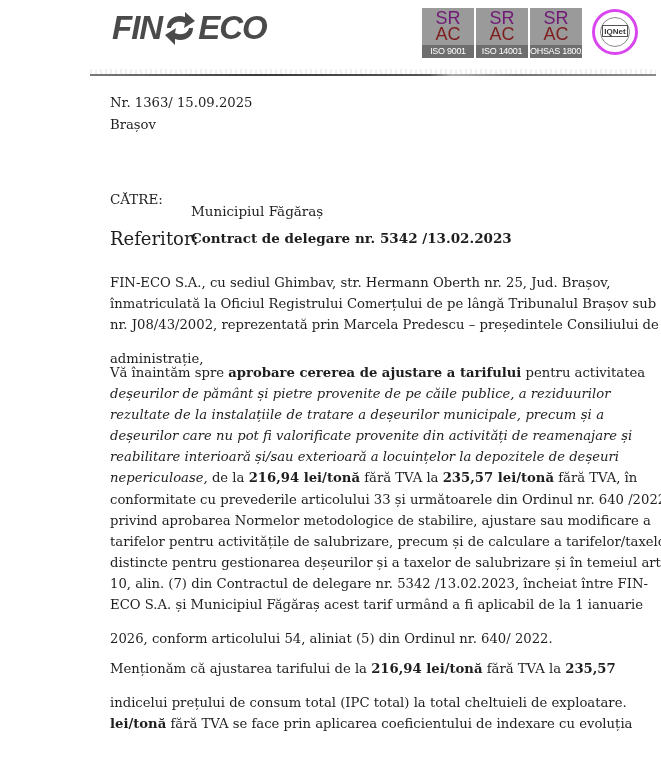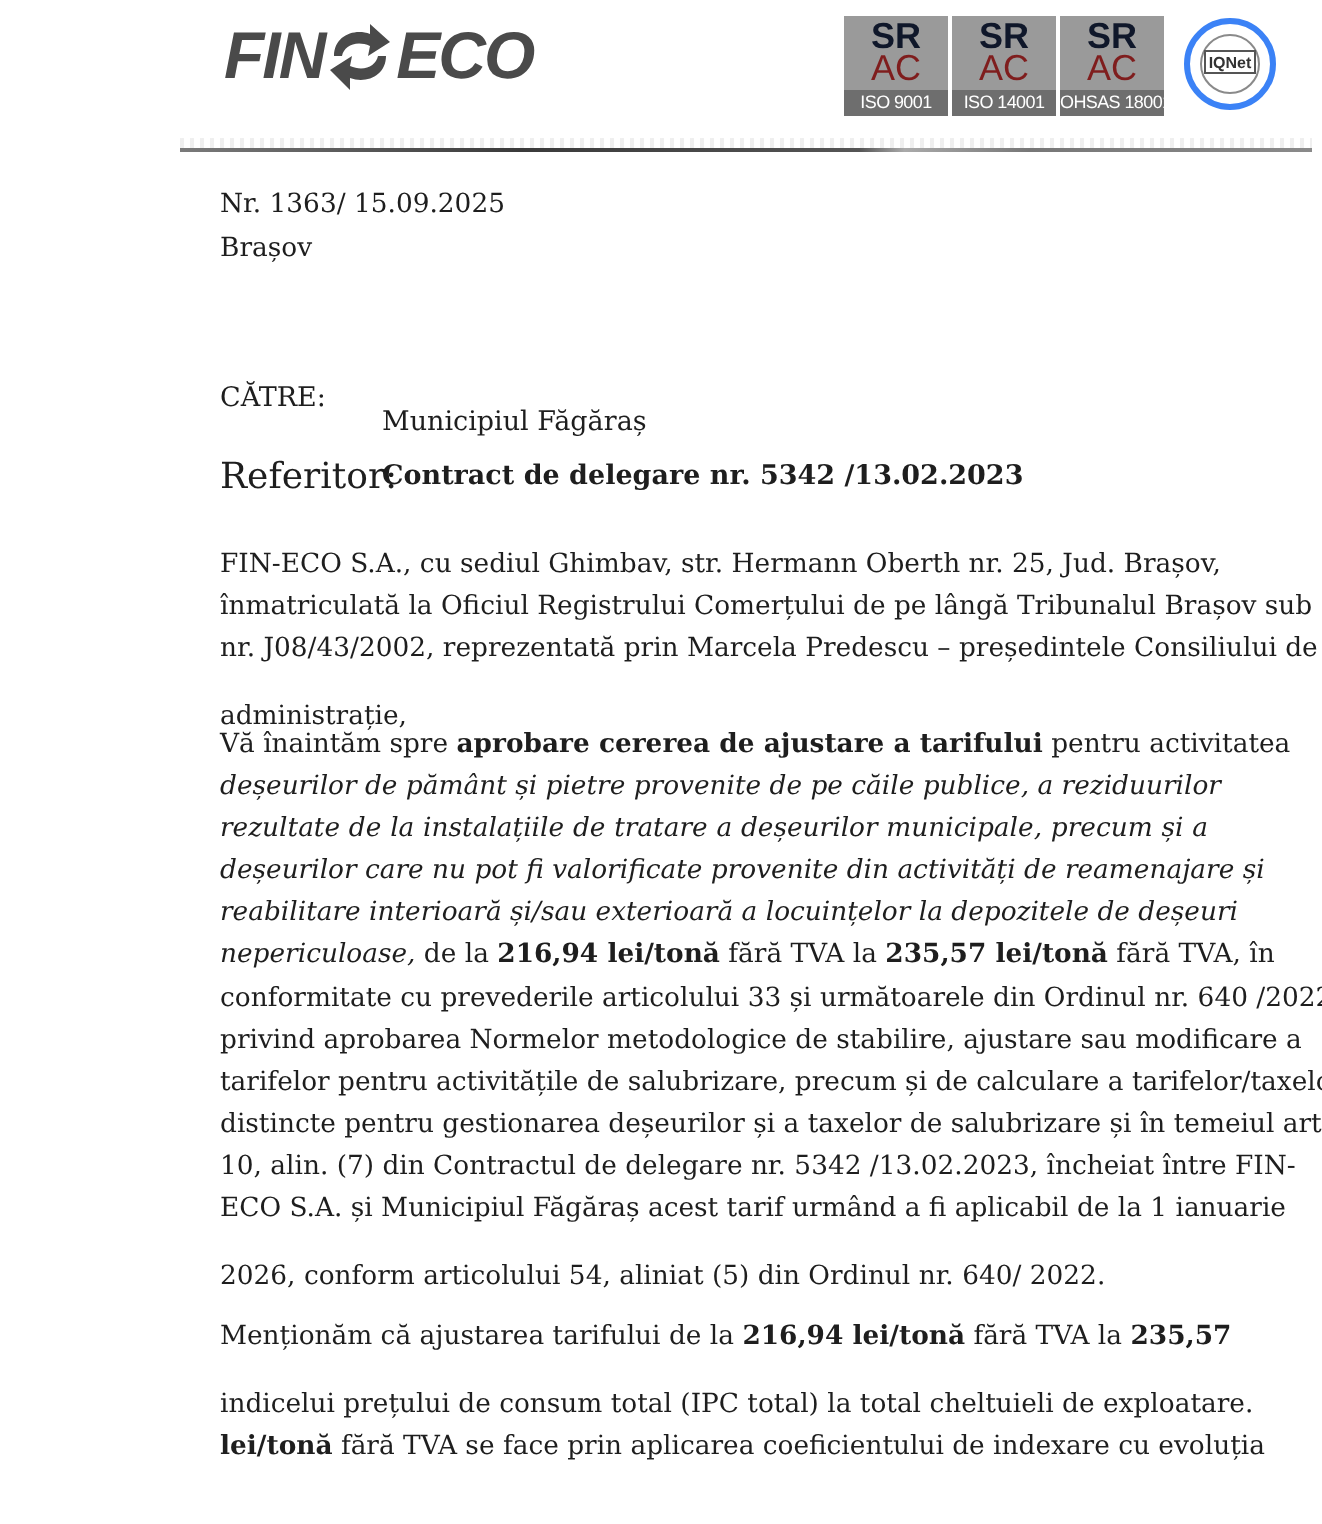--- a/index.html
+++ b/index.html
@@ -55,23 +55,23 @@
       background: #9a9a9a;
       position: relative;
       color: #fff;
       font-family: "Liberation Sans", "DejaVu Sans", sans-serif;
       text-align: center;
     }
     .cert .sr {
       position: absolute;
       top: 1px; left: 0; right: 0;
       font-size: 18px;
-      font-weight: bold;
+      font-weight: normal;
       line-height: 18px;
-      color: #0f172a;
+      color: #701a75;
     }
     .cert .ac {
       position: absolute;
       top: 17px; left: 0; right: 0;
       font-size: 18px;
       line-height: 18px;
       color: #7f1d1d;
     }
     .cert .iso {
       position: absolute;
@@ -81,21 +81,21 @@
       font-size: 9px;
       line-height: 13px;
       color: #fff;
       white-space: nowrap;
       letter-spacing: -0.3px;
     }
     .iqnet {
       width: 46px;
       height: 46px;
       border-radius: 50%;
-      border: 3px solid #3b82f6;
+      border: 3px solid #d946ef;
       box-sizing: border-box;
       margin-left: 8px;
       margin-top: 1px;
       position: relative;
       background: #fff;
     }
     .iqnet .inner {
       position: absolute;
       left: 5px; top: 5px;
       width: 30px; height: 30px;

